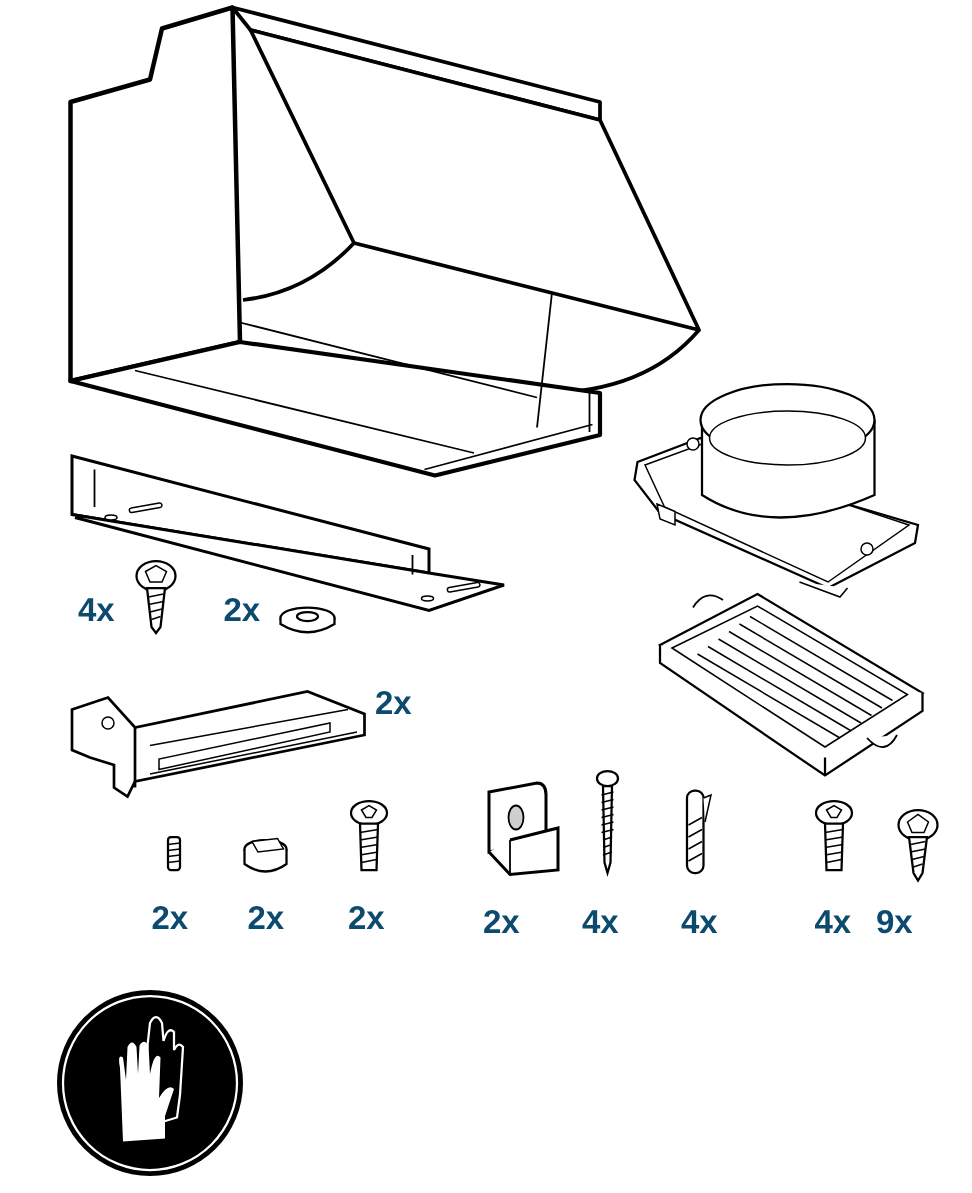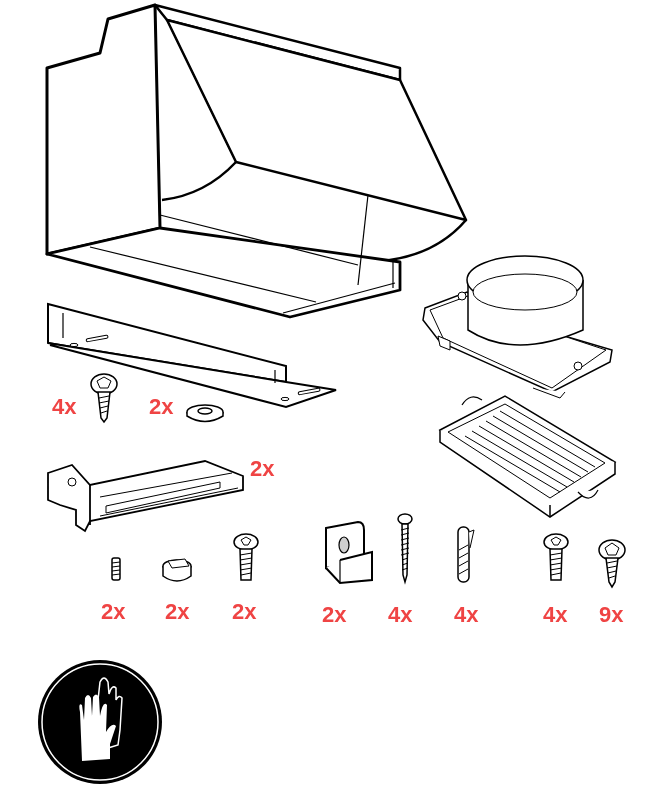--- a/index.html
+++ b/index.html
@@ -1,20 +1,20 @@
 <!DOCTYPE html>
 <html><head>
 <meta charset="utf-8">
 <style>
   html, body { margin:0; padding:0; background:#ffffff; }
   body { width:648px; height:795px; position:relative; overflow:hidden;
          font-family:"Liberation Sans", sans-serif; }
   svg.canvas { position:absolute; left:0; top:0; }
   .qty { position:absolute; font-family:"Liberation Sans", sans-serif;
-         font-weight:bold; font-size:22px; color:#ef4444; line-height:1; }
+         font-weight:bold; font-size:22px; color:#0c4a6e; line-height:1; }
 </style>
 </head>
 <body>
 
 <svg class="canvas" width="648" height="795" viewBox="0 0 648 795">
 
   <g fill="#fff" stroke="#000" stroke-linejoin="round">
 
     <path d="M47,68 L100,53 L108,19 L155,5 L160,228 L47,254 Z" stroke-width="3"></path>
 
@@ -161,13 +161,13 @@
 <div class="qty" style="left:52px;top:396px;">4x</div>
 <div class="qty" style="left:149px;top:396px;">2x</div>
 <div class="qty" style="left:250px;top:458px;">2x</div>
 <div class="qty" style="left:101px;top:601px;">2x</div>
 <div class="qty" style="left:165px;top:601px;">2x</div>
 <div class="qty" style="left:232px;top:601px;">2x</div>
 <div class="qty" style="left:322px;top:604px;">2x</div>
 <div class="qty" style="left:388px;top:604px;">4x</div>
 <div class="qty" style="left:454px;top:604px;">4x</div>
 <div class="qty" style="left:543px;top:604px;">4x</div>
-<div class="qty" style="left:599px;top:604px;">9x</div>
+<div class="qty" style="left:584px;top:604px;">9x</div>
 
 </body></html>

